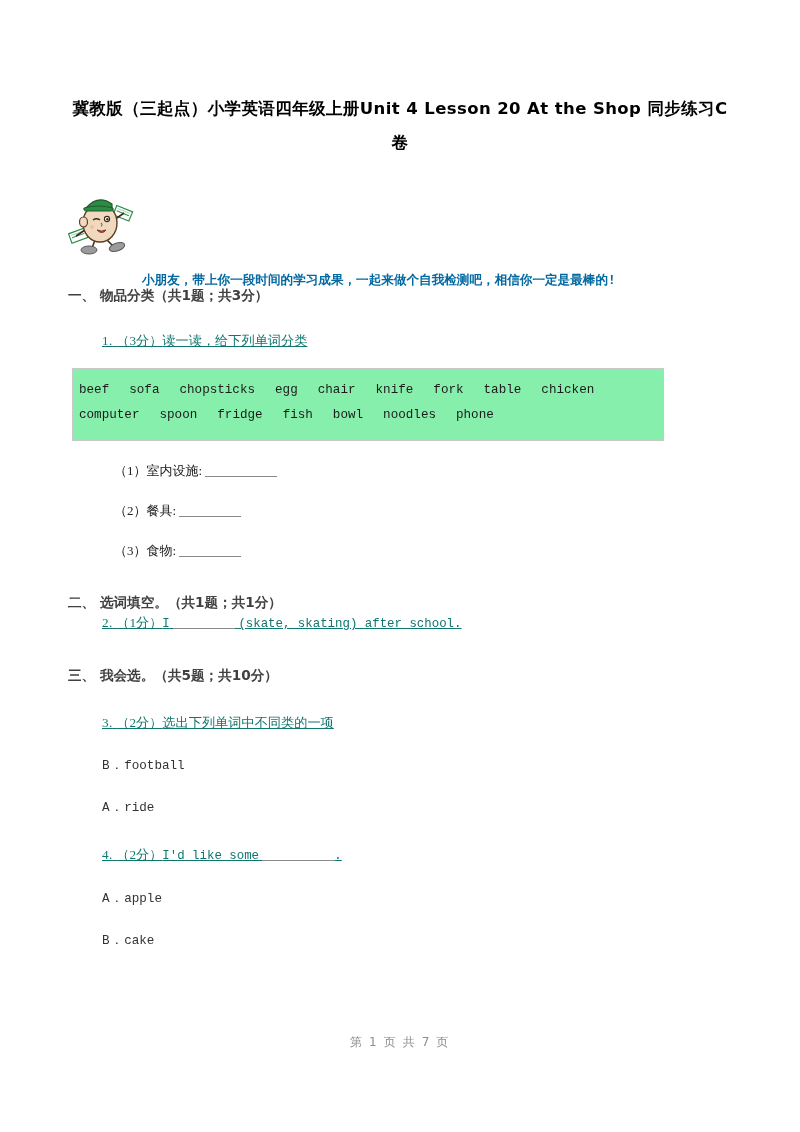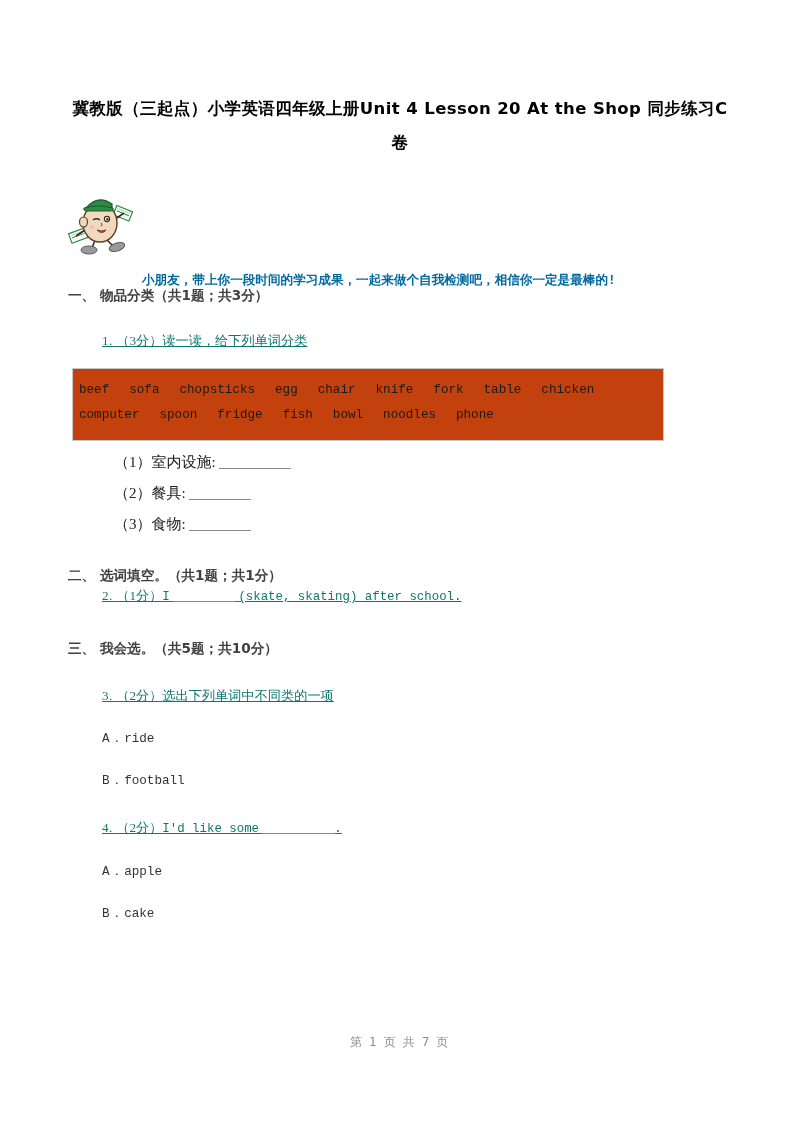--- a/index.html
+++ b/index.html
@@ -94,34 +94,34 @@
 
   .qnum { letter-spacing: 0.5px; }
   .mono { font-family: "Liberation Mono", "DejaVu Sans Mono", monospace; font-size: 12.4px; }
 
   
   .wordbank {
     margin-top: 17px;
     margin-left: 4px;
     width: 574px;
     border: 1px solid #c9c9c9;
-    background: #c2410c;
+    background: #86efac;
     padding: 9px 10px 12px 6px;
     font-family: "Liberation Mono", "DejaVu Sans Mono", monospace;
     font-size: 12.6px;
     line-height: 25px;
     color: #1b1b1b;
   }
   .wordbank .w { display: inline-block; margin-right: 20px; }
 
   
   .subitem {
     margin-left: 46px;
-    margin-top: 11px;
-    font-size: 15px;
+    margin-top: 20px;
+    font-size: 13px;
     line-height: 20px;
     color: #222;
   }
   .subitem:first-child { margin-top: 18px; }
   .blank {
     display: inline-block;
     border-bottom: 1px solid #8a8a8a;
     height: 13px;
     vertical-align: -2px;
   }
@@ -241,24 +241,24 @@
     </div>
 
     <div class="section-head sec-3">三、  我会选。（共5题；共10分）</div>
 
     <div class="question q-3">
       <span class="qnum">3.</span>
       <span>（2分）</span><span>选出下列单词中不同类的一项</span>
     </div>
 
     <div class="option">
+      <span class="opt-letter">B．</span><span>football</span>
+    </div>
+    <div class="option">
       <span class="opt-letter">A．</span><span>ride</span>
-    </div>
-    <div class="option">
-      <span class="opt-letter">B．</span><span>football</span>
     </div>
 
     <div class="question q-4">
       <span class="qnum">4.</span>
       <span>（2分）</span><span class="mono">I'd like some</span>
       <span class="blank blank-l"></span><span class="mono">.</span>
     </div>
 
     <div class="option">
       <span class="opt-letter">A．</span><span>apple</span>

